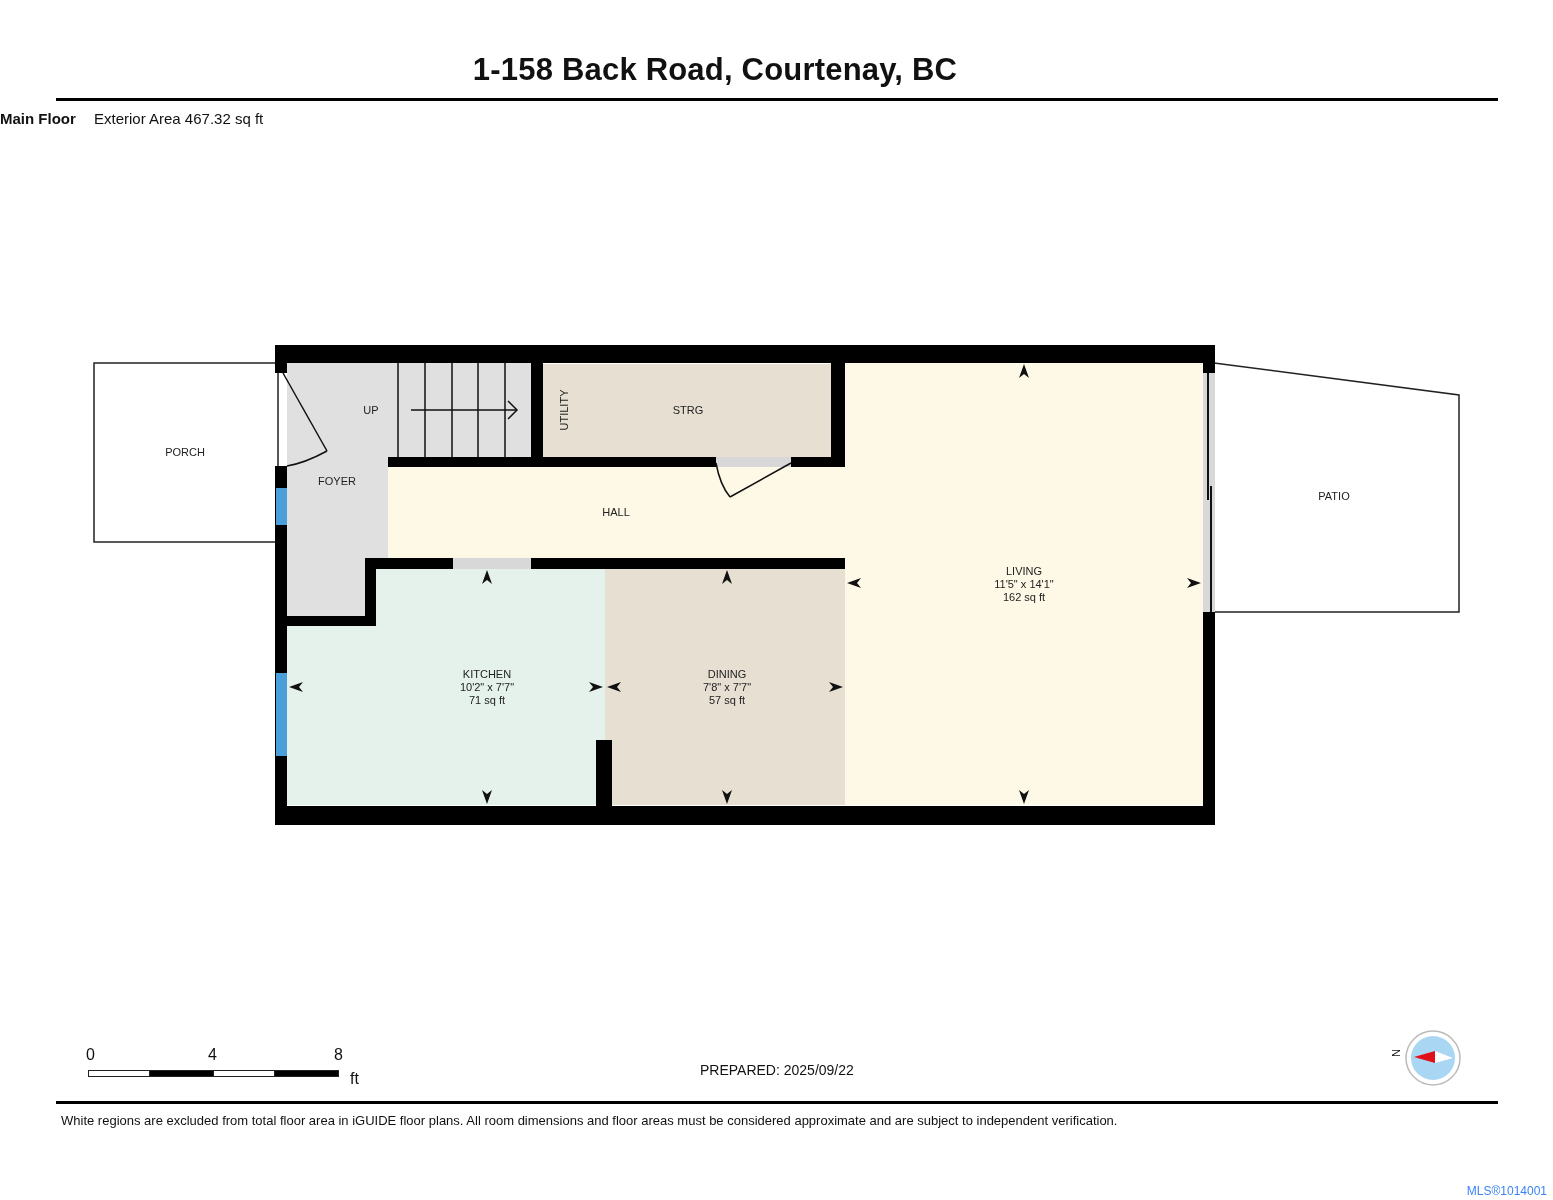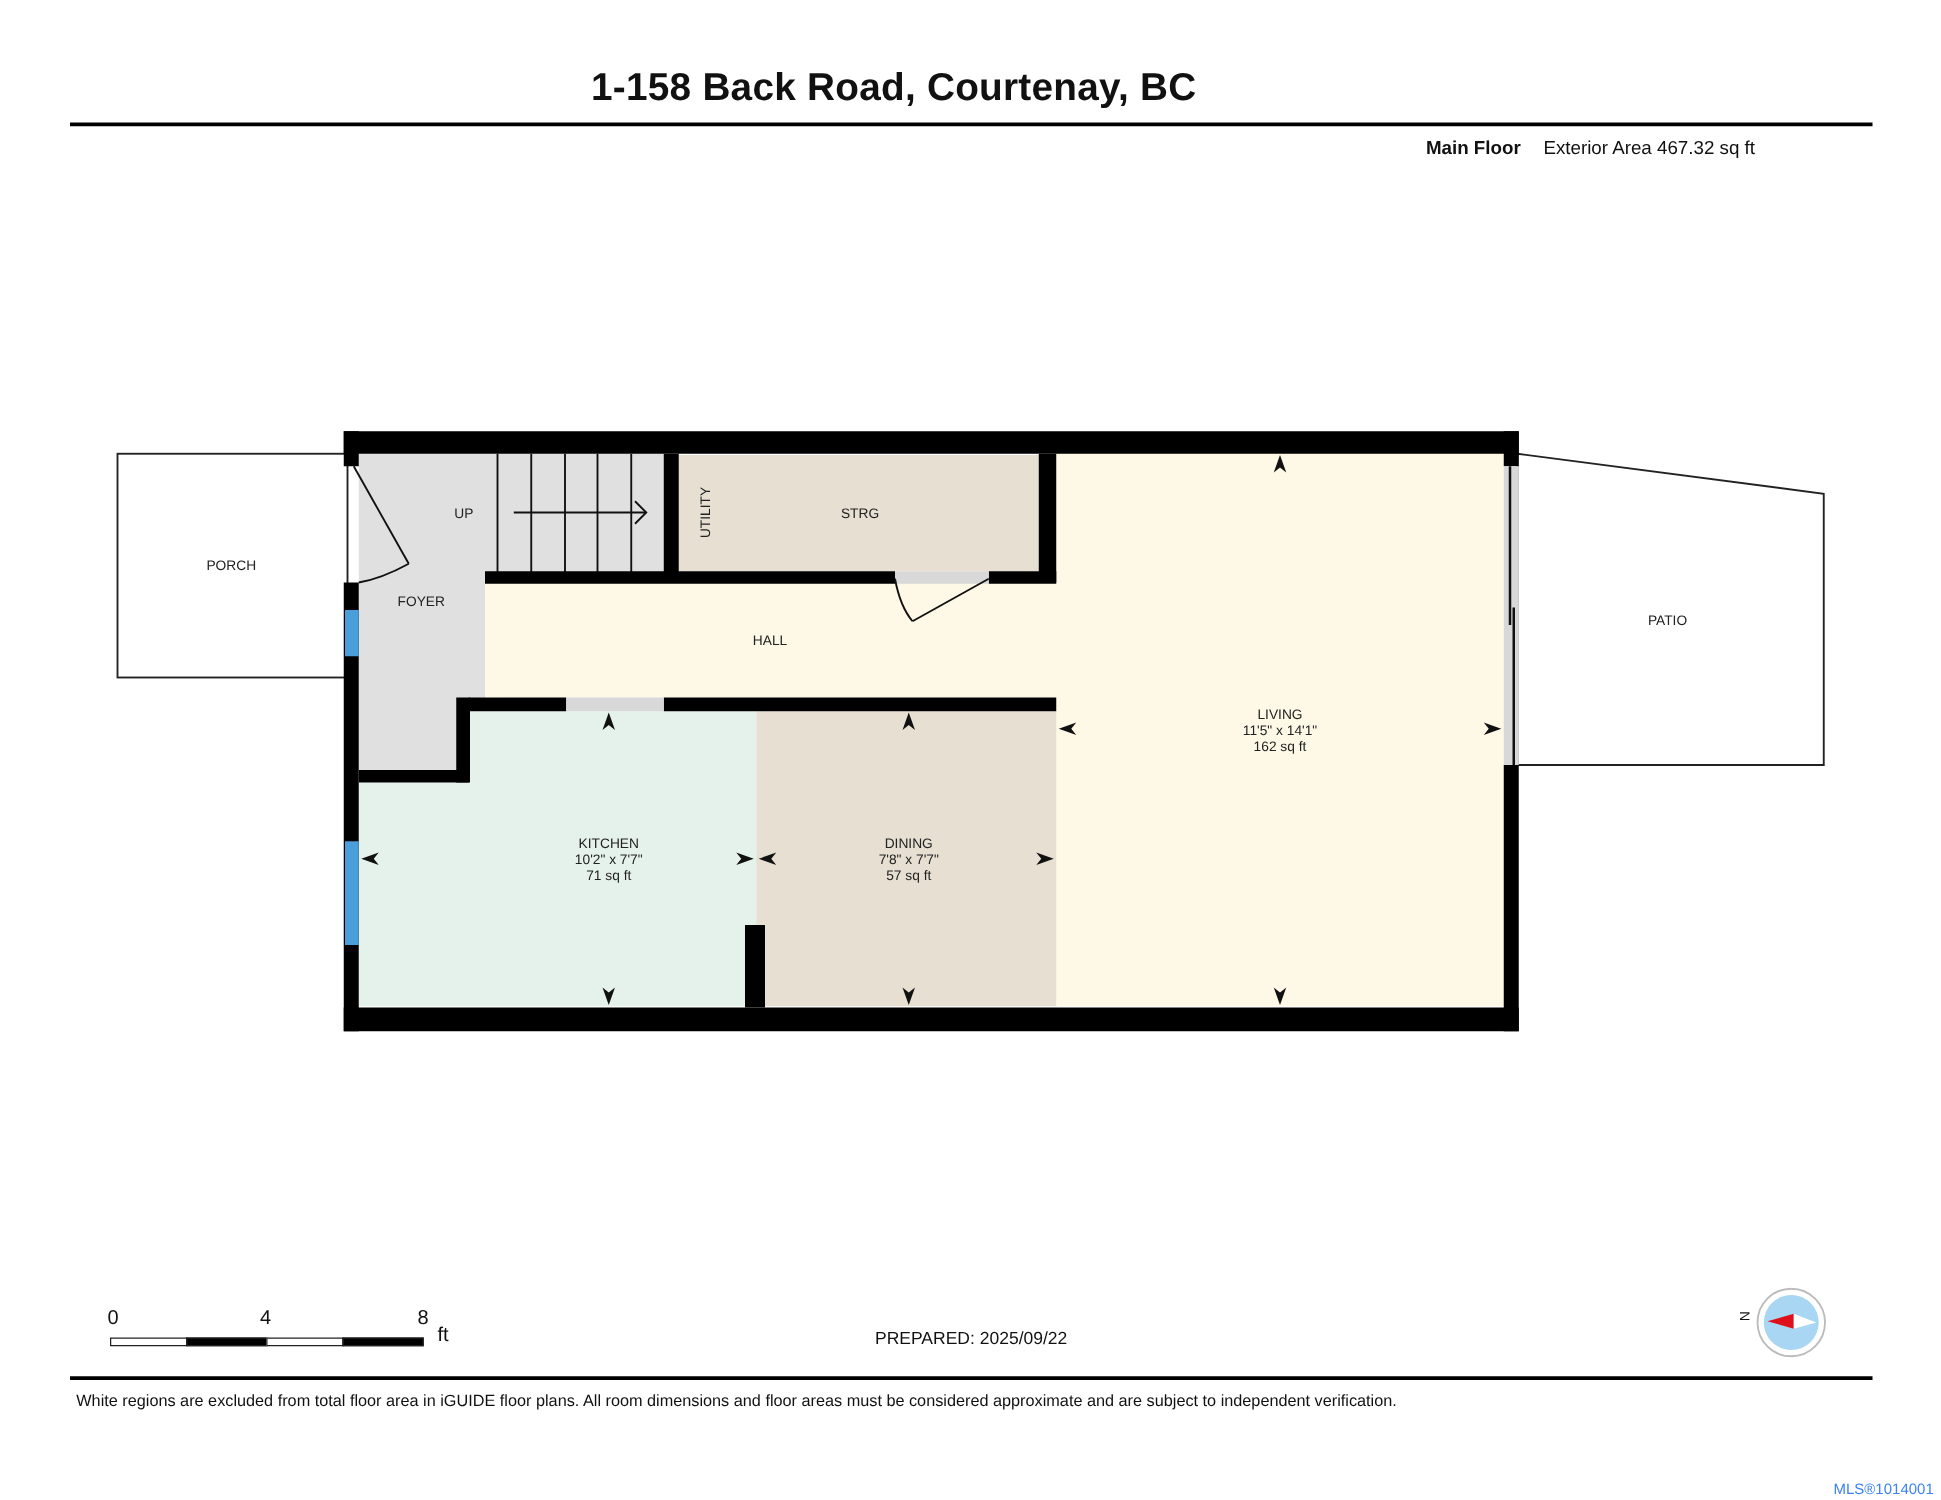--- a/index.html
+++ b/index.html
@@ -1,21 +1,21 @@
 <!DOCTYPE html>
 <html><head>
 <meta charset="utf-8">
 <style>
   html, body { margin: 0; padding: 0; background: #ffffff; }
   body { width: 1553px; height: 1200px; position: relative; overflow: hidden;
          font-family: "Liberation Sans", sans-serif; color: #111; }
   .title { position: absolute; left: 0; width: 1430px; top: 52px; text-align: center;
            font-size: 31px; font-weight: bold; letter-spacing: 0.2px; }
   .rule { position: absolute; left: 56px; width: 1442px; height: 3px; background: #000; }
-  .subtitle { position: absolute; top: 110px; left: 0; width: 1404px; text-align: right; font-size: 15px; }
+  .subtitle { position: absolute; top: 110px; left: 0; width: 1404px; text-align: left; font-size: 15px; }
   .subtitle .floor { font-weight: bold; margin-right: 14px; }
   .plan { position: absolute; left: 0; top: 0; }
   .lbl { font-family: "Liberation Sans", sans-serif; font-size: 11px; fill: #222; }
   .scale { position: absolute; left: 86px; top: 1046px; width: 290px; height: 40px; }
   .scale .tick { position: absolute; top: 0; font-size: 16px; }
   .scale .bar { position: absolute; top: 24px; height: 7px; border: 1px solid #222; box-sizing: border-box; }
   .prepared { position: absolute; left: 700px; top: 1062px; font-size: 14px; }
   .disclaimer { position: absolute; left: 61px; top: 1113px; font-size: 13px; }
   .mls { position: absolute; right: 6px; top: 1184px; font-size: 12px; color: #3b82f6; }
   .compass { position: absolute; left: 1390px; top: 1030px; width: 74px; height: 58px; }
@@ -125,21 +125,21 @@
 </svg>
 
 <div class="scale">
   <span class="tick" style="left:0">0</span>
   <span class="tick" style="left:122px">4</span>
   <span class="tick" style="left:248px">8</span>
   <div class="bar" style="left:2px;width:62px;background:#fff"></div>
   <div class="bar" style="left:63px;width:65px;background:#000"></div>
   <div class="bar" style="left:127px;width:62px;background:#fff"></div>
   <div class="bar" style="left:188px;width:65px;background:#000"></div>
-  <span class="tick" style="left:264px;top:14px">ft</span>
+  <span class="tick" style="left:264px;top:24px">ft</span>
 </div>
 
 <div class="prepared">PREPARED: 2025/09/22</div>
 
 <svg class="compass" viewBox="0 0 74 58">
   <text x="2" y="27" font-size="11" font-family="Liberation Sans, sans-serif" fill="#111" transform="rotate(90 6 23)">N</text>
   <circle cx="43" cy="28" r="27" fill="#fff" stroke="#bbb" stroke-width="1.5"></circle>
   <circle cx="43" cy="28" r="22" fill="#a9d6f2"></circle>
   <polygon points="24,27 45,21 45,33" fill="#e0101a"></polygon>
   <polygon points="45,21 63,28 45,33" fill="#ffffff"></polygon>

